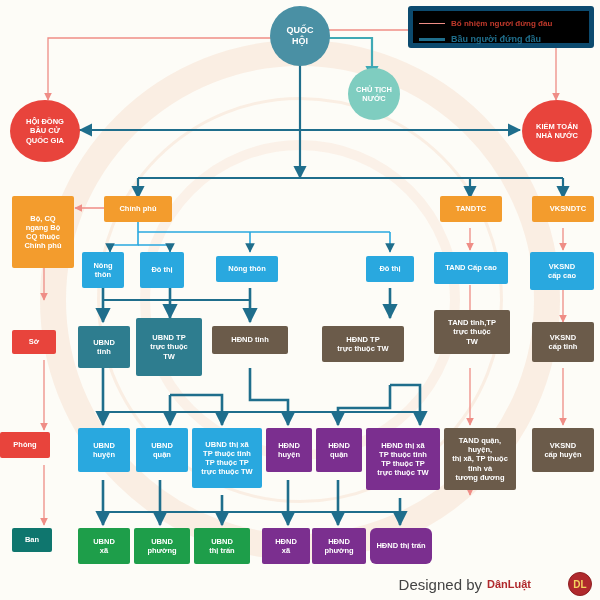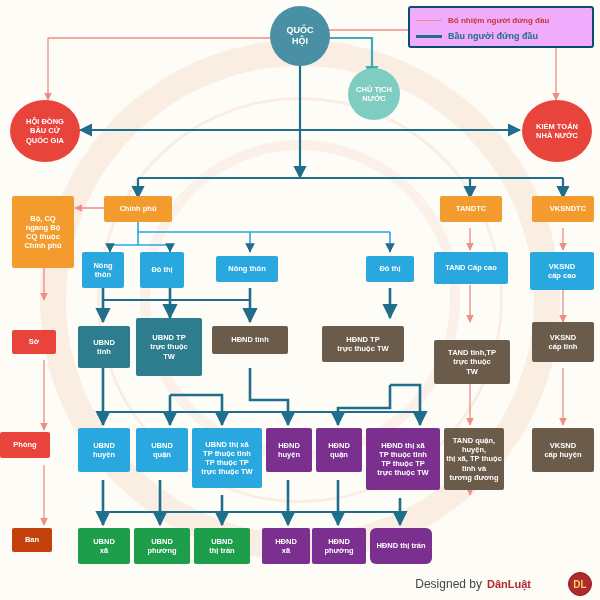--- a/index.html
+++ b/index.html
@@ -39,34 +39,34 @@
     font-size:7.5px;
     line-height:1.22;
     font-weight:bold;
     padding:2px;
     border-radius:2px;
   }
   .node.round{border-radius:50%;}
   .legend{
     position:absolute;right:6px;top:6px;
     width:186px;height:42px;
-    border:2px solid #0c4a6e;border-radius:3px;background:#f0abfc;
+    border:5px solid #0c4a6e;border-radius:3px;background:#000000;
     box-sizing:border-box;padding:4px 6px;
   }
   .legend-row{display:flex;align-items:center;height:16px;}
   .legend-swatch{width:26px;height:0;border-top:1.5px solid #ef8d86;margin-right:6px;flex:none;}
   .legend-swatch.blue{border-top:3px solid #1f6e8c;}
   .legend-text{font-size:8px;color:#c0392b;font-weight:bold;}
   .legend-text.blue{color:#1f6e8c;font-size:9px;}
 
   .credit{
     position:absolute;right:8px;bottom:4px;
     display:flex;align-items:center;gap:5px;
   }
-  .credit-text{font-size:12px;color:#444;}
+  .credit-text{font-size:15px;color:#444;}
   .credit-brand{font-size:11px;font-weight:bold;color:#b0292c;}
   .credit-logo{
     width:22px;height:22px;border-radius:50%;
     background:#b0292c;color:#f4d35e;font-size:10px;font-weight:bold;
     display:flex;align-items:center;justify-content:center;
     border:1px solid #8e1f22;
     margin-left:32px;
   }
 </style>
 </head>
@@ -185,36 +185,36 @@
 
   <div class="node" style="left:82px;top:252px;width:42px;height:36px;background:#29a8df;">Nông<br>thôn</div>
   <div class="node" style="left:140px;top:252px;width:44px;height:36px;background:#29a8df;">Đô thị</div>
   <div class="node" style="left:216px;top:256px;width:62px;height:26px;background:#29a8df;">Nông thôn</div>
   <div class="node" style="left:366px;top:256px;width:48px;height:26px;background:#29a8df;">Đô thị</div>
   <div class="node" style="left:434px;top:252px;width:74px;height:32px;background:#29a8df;">TAND Cấp cao</div>
   <div class="node" style="left:530px;top:252px;width:64px;height:38px;background:#29a8df;">VKSND<br>cấp cao</div>
 
   <div class="node" style="left:12px;top:330px;width:44px;height:24px;background:#e8443c;">Sở</div>
   <div class="node" style="left:0;top:432px;width:50px;height:26px;background:#e8443c;">Phòng</div>
-  <div class="node" style="left:12px;top:528px;width:40px;height:24px;background:#c2410c;">Ban</div>
+  <div class="node" style="left:12px;top:528px;width:40px;height:24px;background:#0f766e;">Ban</div>
 
   <div class="node" style="left:78px;top:326px;width:52px;height:42px;background:#2e7d8f;">UBND<br>tỉnh</div>
   <div class="node" style="left:136px;top:318px;width:66px;height:58px;background:#2e7d8f;">UBND TP<br>trực thuộc<br>TW</div>
   <div class="node" style="left:212px;top:326px;width:76px;height:28px;background:#6b5b4a;">HĐND tỉnh</div>
   <div class="node" style="left:322px;top:326px;width:82px;height:36px;background:#6b5b4a;">HĐND TP<br>trực thuộc TW</div>
-  <div class="node" style="left:434px;top:340px;width:76px;height:44px;background:#6b5b4a;">TAND tỉnh,TP<br>trực thuộc<br>TW</div>
+  <div class="node" style="left:434px;top:310px;width:76px;height:44px;background:#6b5b4a;">TAND tỉnh,TP<br>trực thuộc<br>TW</div>
   <div class="node" style="left:532px;top:322px;width:62px;height:40px;background:#6b5b4a;">VKSND<br>cấp tỉnh</div>
 
   <div class="node" style="left:78px;top:428px;width:52px;height:44px;background:#29a8df;">UBND<br>huyện</div>
   <div class="node" style="left:136px;top:428px;width:52px;height:44px;background:#29a8df;">UBND<br>quận</div>
   <div class="node" style="left:192px;top:428px;width:70px;height:60px;background:#29a8df;">UBND thị xã<br>TP thuộc tỉnh<br>TP thuộc TP<br>trực thuộc TW</div>
   <div class="node" style="left:266px;top:428px;width:46px;height:44px;background:#7b2f8f;">HĐND<br>huyện</div>
   <div class="node" style="left:316px;top:428px;width:46px;height:44px;background:#7b2f8f;">HĐND<br>quận</div>
   <div class="node" style="left:366px;top:428px;width:74px;height:62px;background:#7b2f8f;">HĐND thị xã<br>TP thuộc tỉnh<br>TP thuộc TP<br>trực thuộc TW</div>
-  <div class="node" style="left:444px;top:428px;width:60px;height:62px;background:#6b5b4a;">TAND quận, huyện,<br>thị xã, TP thuộc<br>tỉnh và<br>tương đương</div>
+  <div class="node" style="left:444px;top:428px;width:72px;height:62px;background:#6b5b4a;">TAND quận, huyện,<br>thị xã, TP thuộc<br>tỉnh và<br>tương đương</div>
   <div class="node" style="left:532px;top:428px;width:62px;height:44px;background:#6b5b4a;">VKSND<br>cấp huyện</div>
 
   <div class="node" style="left:78px;top:528px;width:52px;height:36px;background:#1e9e4a;">UBND<br>xã</div>
   <div class="node" style="left:134px;top:528px;width:56px;height:36px;background:#1e9e4a;">UBND<br>phường</div>
   <div class="node" style="left:194px;top:528px;width:56px;height:36px;background:#1e9e4a;">UBND<br>thị trấn</div>
   <div class="node" style="left:262px;top:528px;width:48px;height:36px;background:#7b2f8f;">HĐND<br>xã</div>
   <div class="node" style="left:312px;top:528px;width:54px;height:36px;background:#7b2f8f;">HĐND<br>phường</div>
   <div class="node" style="left:370px;top:528px;width:62px;height:36px;background:#7b2f8f;border-radius:6px;">HĐND thị trấn</div>
 
   <div class="credit">

